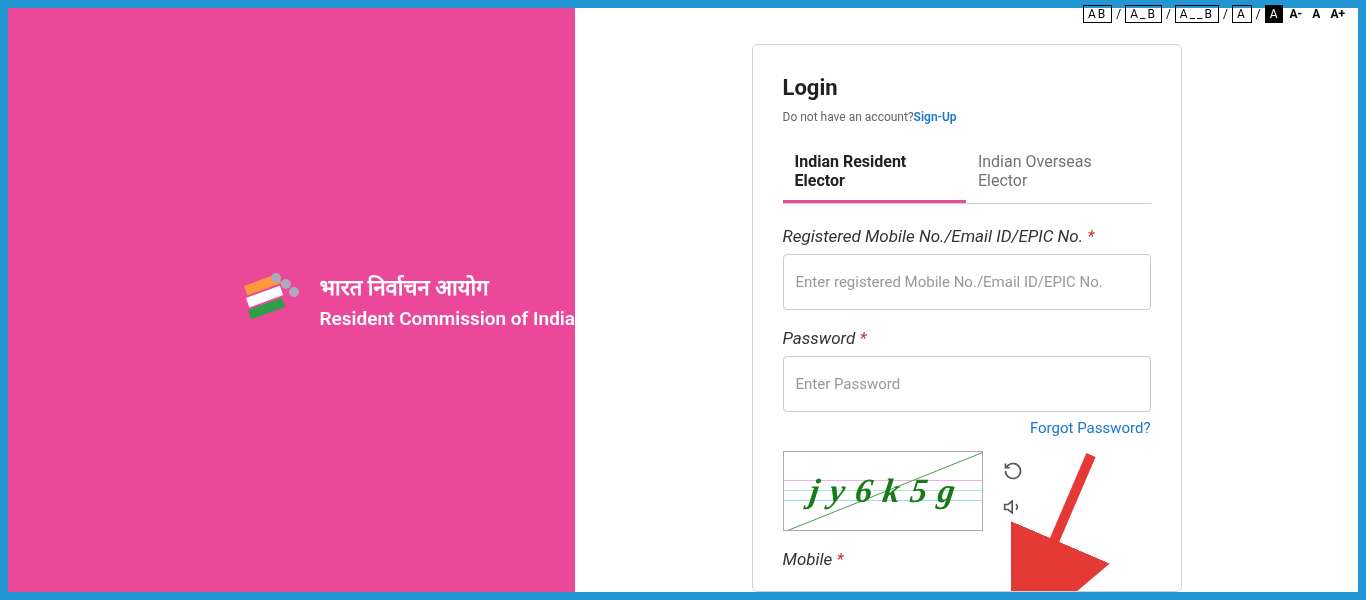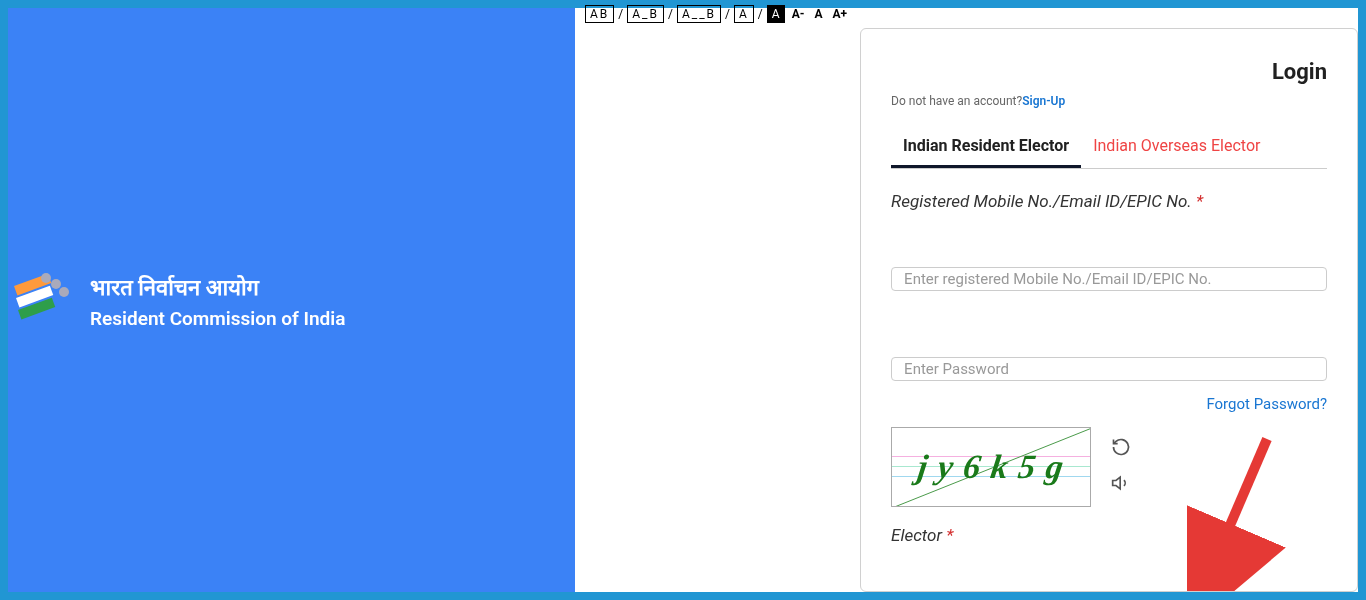--- a/index.html
+++ b/index.html
@@ -1,43 +1,43 @@
 <!DOCTYPE html>
 <html><head>
 <meta charset="utf-8">
 <style>
 * { margin: 0; padding: 0; box-sizing: border-box; font-family: -apple-system, BlinkMacSystemFont, "Segoe UI", Roboto, Arial, sans-serif; }
 body { width: 1366px; height: 600px; overflow: hidden; background: #2196d3; padding: 8px; }
 .container { display: flex; width: 100%; height: 100%; }
-.left-panel { width: 42%; background: #3b82f6; display: flex; align-items: center; justify-content: flex-start; }
+.left-panel { width: 42%; background: #ec4899; display: flex; align-items: center; justify-content: flex-end; }
 .logo-section { display: flex; align-items: center; gap: 18px; }
 .eci-logo { width: 64px; height: 64px; position: relative; }
 .logo-text { color: white; }
 .logo-hindi { font-size: 22px; font-weight: 600; margin-bottom: 6px; }
 .logo-english { font-size: 19px; font-weight: 600; }
-.right-panel { width: 58%; background: white; display: flex; flex-direction: row; position: relative; }
+.right-panel { width: 58%; background: white; display: flex; flex-direction: column; position: relative; }
 .accessibility-bar { display:flex; justify-content:flex-end; align-items:center; gap:4px; padding: 0 10px; height: 20px; margin-top:-4px;}
 .acc-item { border:1px solid #000; padding:0 4px; font-size:12px; line-height:16px; letter-spacing:2px; }
 .acc-sep { font-size:12px; }
 .acc-inv { background:#000; color:#fff; border:1px solid #000; padding:0 4px; font-size:12px; line-height:16px;}
 .acc-size { font-size:12px; font-weight:bold; padding:0 3px;}
 .login-card { width: 430px; margin: 20px auto 0; border: 1px solid #d0d0d0; border-radius: 6px; padding: 30px; position: relative; flex:1; overflow:hidden;}
-.login-title { font-size: 22px; font-weight: 700; color: #212121; margin-bottom: 10px; text-align: right; }
+.login-title { font-size: 22px; font-weight: 700; color: #212121; margin-bottom: 10px; }
 .signup-row { font-size: 12px; color: #666; margin-bottom: 18px; }
 .signup-link { color: #1976d2; font-weight: 600; text-decoration: none; }
 .tabs { display: flex; border-bottom: 1px solid #ccc; margin-bottom: 22px; }
-.tab { padding: 10px 12px; font-size: 16px; color: #ef4444; cursor: pointer; }
-.tab.active { color: #212121; font-weight: 700; border-bottom: 3px solid #0f172a; }
+.tab { padding: 10px 12px; font-size: 16px; color: #737373; cursor: pointer; }
+.tab.active { color: #212121; font-weight: 700; border-bottom: 3px solid #ec4899; }
 .field-group { margin-bottom: 18px; }
 .field-label { font-size: 17px; color: #333; margin-bottom: 8px; display: block; font-style: italic; }
 .req { color: #d32f2f; }
-.text-input { width: 100%; padding: 2px 12px; border: 1px solid #ccc; border-radius: 4px; font-size: 15px; color: #333; margin-top: 48px; }
+.text-input { width: 100%; padding: 18px 12px; border: 1px solid #ccc; border-radius: 4px; font-size: 15px; color: #333; }
 .text-input::placeholder { color: #999; }
 .text-input.narrow { width: 200px; }
-.forgot-row { text-align: right; margin-top: 13px; margin-bottom: 14px; }
+.forgot-row { text-align: right; margin-top: 6px; margin-bottom: 14px; }
 .forgot-link { color: #1976d2; font-size: 15px; text-decoration: none; }
 .captcha-row { display: flex; align-items: center; gap: 20px; margin-bottom: 18px; }
 .captcha-img { width: 200px; height: 80px; border: 1px solid #aaa; position: relative; background: white; }
 .captcha-lines::before, .captcha-lines::after {content:''; position:absolute; left:0; right:0; height:1px;}
 .captcha-lines::before { top: 28px; background:#f5b0e0;}
 .captcha-lines::after { top: 48px; background:#a0d8ef;}
 .captcha-line2 {position:absolute; left:0; right:0; height:1px; top:38px; background:#a8e8d0;}
 .captcha-text { position: absolute; top: 50%; left: 50%; transform: translate(-50%, -50%) skewX(-8deg); font-family: Georgia, serif; font-style: italic; font-size: 34px; font-weight: 600; color: #1a7a1a; letter-spacing: 1px; white-space: nowrap; }
 .captcha-slash { position:absolute; top:0; left:0; width:100%; height:100%; }
 .captcha-slash line { stroke:#4a9a4a; stroke-width:1; }
@@ -96,20 +96,23 @@
       </div>
 
       <div class="field-group">
         <label class="field-label">
           <span>Registered Mobile No./Email ID/EPIC No.</span> <span class="req">*</span>
         </label>
         <input type="text" class="text-input" placeholder="Enter registered Mobile No./Email ID/EPIC No." style="">
       </div>
 
       <div class="field-group" style="margin-bottom:4px;">
+        <label class="field-label">
+          <span>Password</span> <span class="req">*</span>
+        </label>
         <input type="password" class="text-input" placeholder="Enter Password" style="">
       </div>
       <div class="forgot-row">
         <a href="#" class="forgot-link">Forgot Password?</a>
       </div>
 
       <div class="captcha-row">
         <div class="captcha-img">
           <div class="captcha-lines"></div>
           <div class="captcha-line2"></div>
@@ -129,21 +132,21 @@
             <svg width="20" height="20" viewBox="0 0 24 24" fill="none" stroke="currentColor" stroke-width="2">
                 <polygon points="11 5 6 9 2 9 2 15 6 15 11 19 11 5"></polygon>
                 <path d="M15.54 8.46a5 5 0 0 1 0 7.07"></path>
               </svg>
           </span>
         </div>
       </div>
 
       <div class="field-group">
         <label class="field-label">
-          <span>Elector</span> <span class="req">*</span>
+          <span>Mobile</span> <span class="req">*</span>
         </label>
       </div>
 
       <svg class="arrow-annot" width="100" height="180">
         <defs>
             <marker id="ah" markerWidth="12" markerHeight="12" refX="6" refY="6" orient="auto">
               <polygon points="0,0 12,6 0,12" fill="#e53935"></polygon>
             </marker>
           </defs>
         <line x1="80" y1="10" x2="20" y2="150" stroke="#e53935" stroke-width="10" marker-end="url(#ah)"></line>

